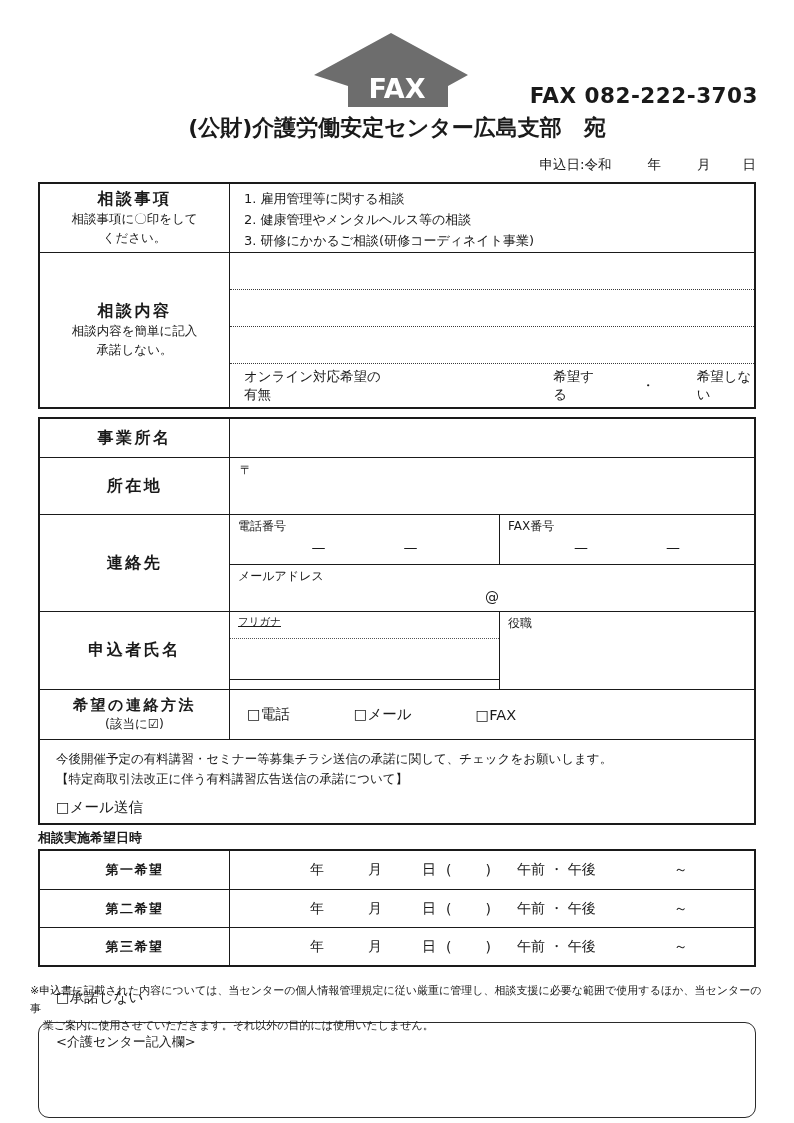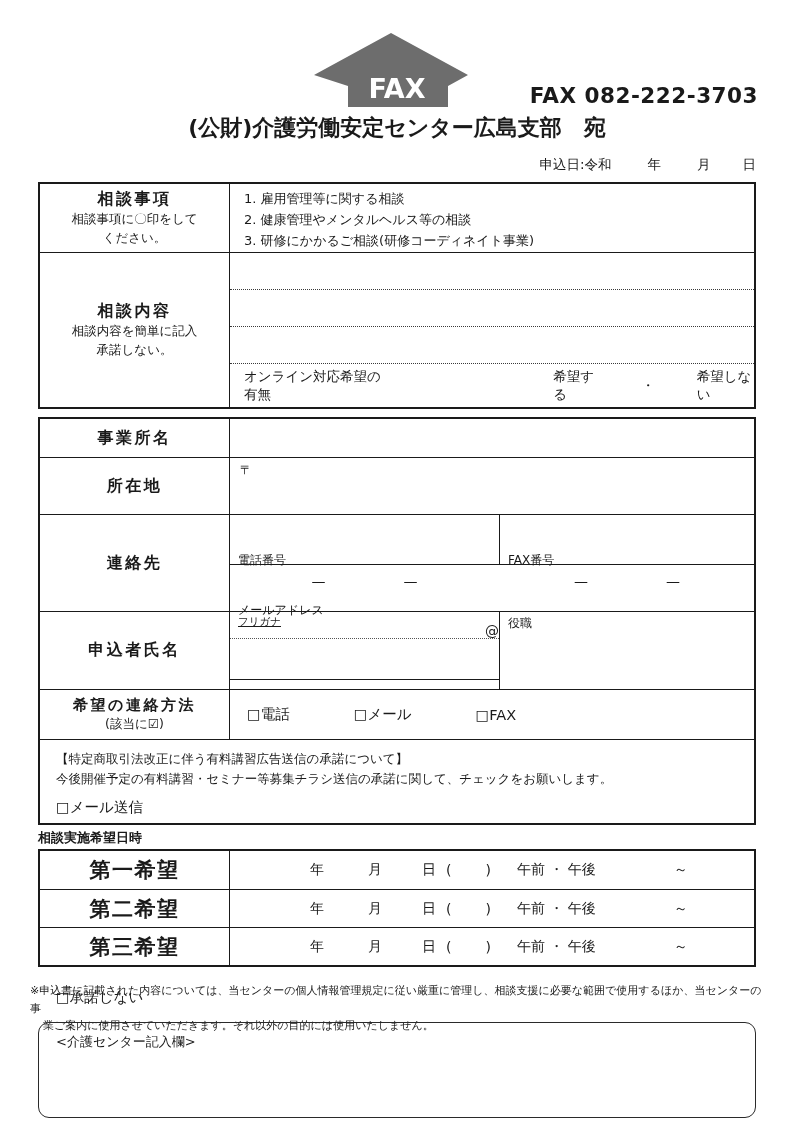--- a/index.html
+++ b/index.html
@@ -46,21 +46,21 @@
   .online-row .opt2 { margin-left:42px; }
 
   
   .tbl2 { top:417px; height:408px; }
   .r-office { height:38px; }
   .r-address { height:57px; }
   .r-contact { height:97px; }
   .r-applicant { height:78px; }
   .r-method { height:50px; }
   .r-consent { height:84px; }
-  .small-lbl { font-size:12px; padding:3px 8px 0 8px;margin-top:34px; }
+  .small-lbl { font-size:12px; padding:3px 8px 0 8px; }
   .postal { font-size:12px; padding:4px 0 0 10px; }
   .contact-top { height:50px; display:flex; border-bottom:1.5px solid #1a1a1a; }
   .phone-cell { width:270px; flex:0 0 270px; border-right:1.5px solid #1a1a1a; }
   .faxno-cell { flex:1; }
   .dash-line { display:flex; justify-content:center; gap:78px; font-size:14px; margin-top:4px; }
   .contact-bottom { flex:1; }
   .at-center { text-align:center; font-size:14px; margin-top:4px; }
   .name-sub { width:270px; flex:0 0 270px; border-right:1.5px solid #1a1a1a; }
   .name-box { height:calc(100% - 9px); border-bottom:1.5px solid #1a1a1a; }
   .furigana-lbl { font-size:10.5px; padding:3px 8px 1px 8px; border-bottom:1.2px dotted #555; height:27px;text-decoration:underline; }
@@ -70,21 +70,21 @@
   .consent-cell { padding:9px 16px 0 16px; font-size:12.5px; line-height:1.6; }
   .consent-opts { display:flex; justify-content:center; gap:40px; margin-top:7px; font-size:14.5px;flex-direction:column; }
 
   
   .schedule-heading {
     position:absolute; left:38px; top:829px; font-size:13px; font-weight:bold;
     border-bottom:1.5px solid #1a1a1a; padding-bottom:2px;
   }
   .tbl3 { top:849px; height:118px; }
   .t3-row { height:38px; }
-  .t3-row .lbl-main { font-size:21px; letter-spacing:1.5px; }
+  .t3-row .lbl-main { font-size:13px; letter-spacing:1.5px; }
   .date-fields { display:flex; align-items:center; font-size:14px; width:100%; height:100%; }
   .date-fields .f-y { margin-left:80px; }
   .date-fields .f-m { margin-left:44px; }
   .date-fields .f-d { margin-left:40px; }
   .date-fields .f-po { margin-left:10px; }
   .date-fields .f-pc { margin-left:34px; }
   .date-fields .f-ampm { margin-left:26px; }
   .date-fields .f-tilde { margin-left:78px; }
 
   
@@ -223,22 +223,22 @@
         <div class="method-opts">
           <span>□電話</span>
           <span>□メール</span>
           <span>□FAX</span>
         </div>
       </div>
     </div>
 
     <div class="trow r-consent">
       <div class="consent-cell" style="width:100%;">
+        <div>今後開催予定の有料講習・セミナー等募集チラシ送信の承諾に関して、チェックをお願いします。</div>
         <div>【特定商取引法改正に伴う有料講習広告送信の承諾について】</div>
-        <div>今後開催予定の有料講習・セミナー等募集チラシ送信の承諾に関して、チェックをお願いします。</div>
         <div class="consent-opts">
           <span>□メール送信</span>
           <span>□郵送</span>
           <span>□FAX 送信</span>
           <span>□承諾しない</span>
         </div>
       </div>
     </div>
   </div>
 

